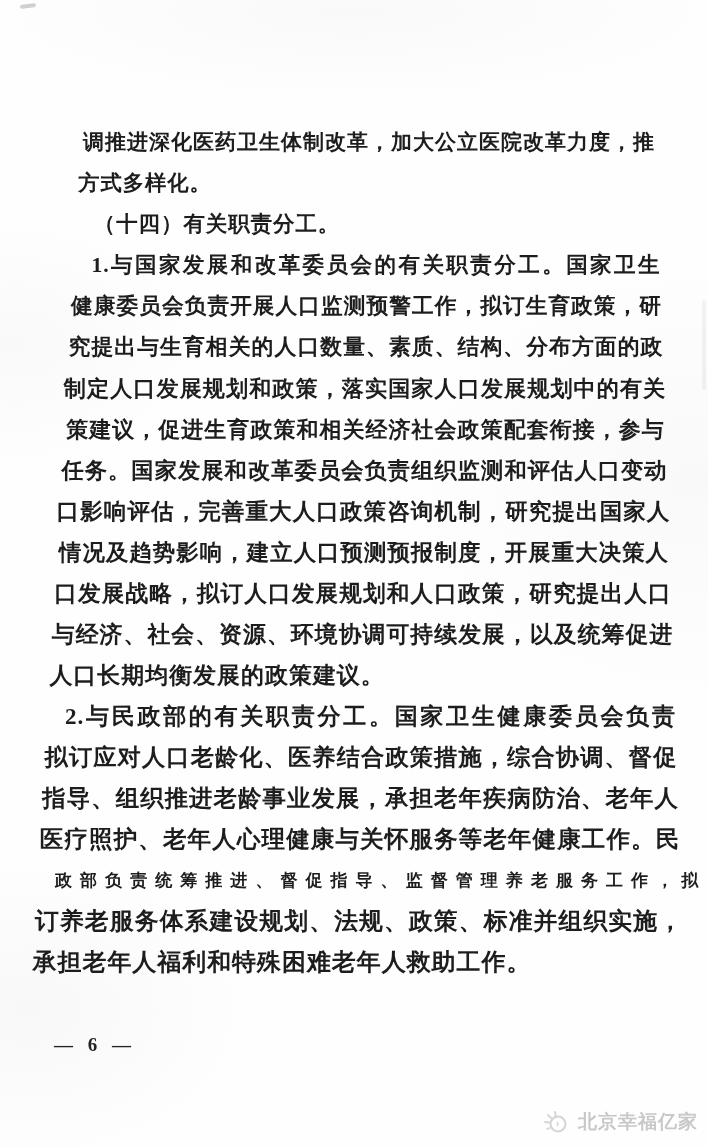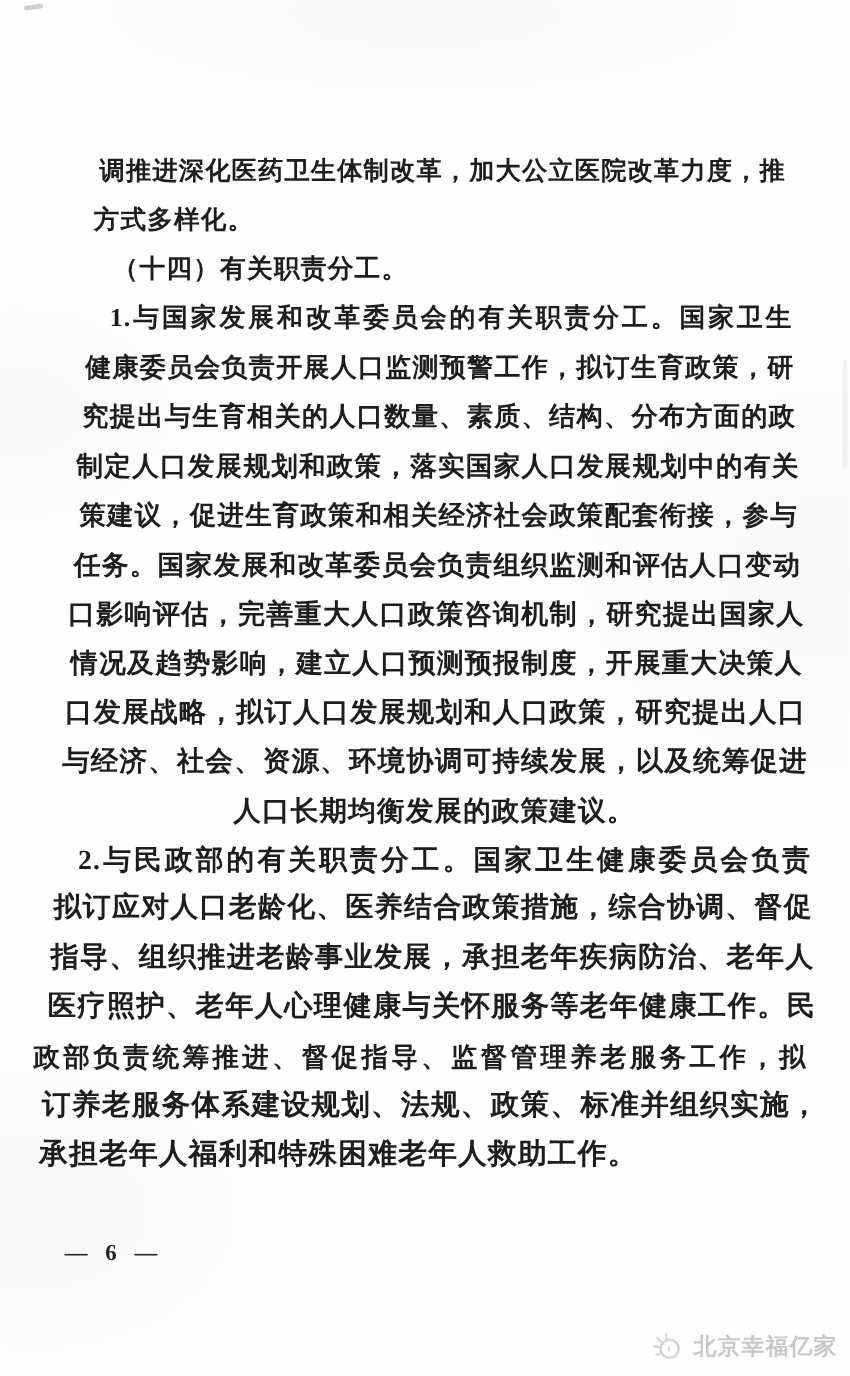--- a/index.html
+++ b/index.html
@@ -107,26 +107,26 @@
       <div class="line just ind" style="margin-left: 73.4px; width: 587.2px; font-size: 21.56px;">1.与国家发展和改革委员会的有关职责分工。国家卫生</div>
       <div class="line just" style="margin-left: 71px; width: 591px; font-size: 21.7px;">健康委员会负责开展人口监测预警工作，拟订生育政策，研</div>
       <div class="line just" style="margin-left: 68.6px; width: 594.8px; font-size: 21.84px;">究提出与生育相关的人口数量、素质、结构、分布方面的政</div>
       <div class="line just" style="margin-left: 63.8px; width: 602.4px; font-size: 22.12px;">制定人口发展规划和政策，落实国家人口发展规划中的有关</div>
       <div class="line just" style="margin-left: 66.2px; width: 598.6px; font-size: 21.98px;">策建议，促进生育政策和相关经济社会政策配套衔接，参与</div>
       <div class="line just" style="margin-left: 61.4px; width: 606.2px; font-size: 22.26px;">任务。国家发展和改革委员会负责组织监测和评估人口变动</div>
       <div class="line just" style="margin-left: 56.6px; width: 613.8px; font-size: 22.54px;">口影响评估，完善重大人口政策咨询机制，研究提出国家人</div>
       <div class="line just" style="margin-left: 59px; width: 610px; font-size: 22.4px;">情况及趋势影响，建立人口预测预报制度，开展重大决策人</div>
       <div class="line just" style="margin-left: 54.2px; width: 617.6px; font-size: 22.68px;">口发展战略，拟订人口发展规划和人口政策，研究提出人口</div>
       <div class="line just" style="margin-left: 51.8px; width: 621.4px; font-size: 22.82px;">与经济、社会、资源、环境协调可持续发展，以及统筹促进</div>
-      <div class="line" style="margin-left: 49.4px; width: 625.2px; font-size: 22.96px; text-align: center;">人口长期均衡发展的政策建议。</div>
+      <div class="line" style="margin-left: 49.4px; width: 625.2px; font-size: 22.96px;">人口长期均衡发展的政策建议。</div>
       <div class="line just ind" style="margin-left: 47px; width: 629px; font-size: 23.1px;">2.与民政部的有关职责分工。国家卫生健康委员会负责</div>
-      <div class="line just" style="margin-left: 44.6px; width: 632.8px; font-size: 23.24px; font-family: Liberation Mono, monospace;">拟订应对人口老龄化、医养结合政策措施，综合协调、督促</div>
+      <div class="line just" style="margin-left: 44.6px; width: 632.8px; font-size: 23.24px;">拟订应对人口老龄化、医养结合政策措施，综合协调、督促</div>
       <div class="line just" style="margin-left: 42.2px; width: 636.6px; font-size: 23.38px;">指导、组织推进老龄事业发展，承担老年疾病防治、老年人</div>
       <div class="line just" style="margin-left: 39.8px; width: 640.4px; font-size: 23.52px;">医疗照护、老年人心理健康与关怀服务等老年健康工作。民</div>
-      <div class="line just" style="margin-left: 28px; width: 644.2px; font-size: 22px;">政部负责统筹推进、督促指导、监督管理养老服务工作，拟</div>
+      <div class="line just" style="margin-left: 55px; width: 644.2px; font-size: 17px;">政部负责统筹推进、督促指导、监督管理养老服务工作，拟</div>
       <div class="line just" style="margin-left: 35px; width: 648px; font-size: 23.8px;">订养老服务体系建设规划、法规、政策、标准并组织实施，</div>
       <div class="line" style="margin-left: 32.6px; width: 651.8px; font-size: 23.94px;">承担老年人福利和特殊困难老年人救助工作。</div>
     </div>
 
   <div class="page-number">— 6 —</div>
 
   <div class="watermark">
     <span class="wm-icon">
       <svg viewBox="0 0 28 28" width="28" height="28" xmlns="http://www.w3.org/2000/svg">
         <circle cx="15" cy="15" r="7.5" fill="#ffffff" stroke="#c6c6c6" stroke-width="2"></circle>

